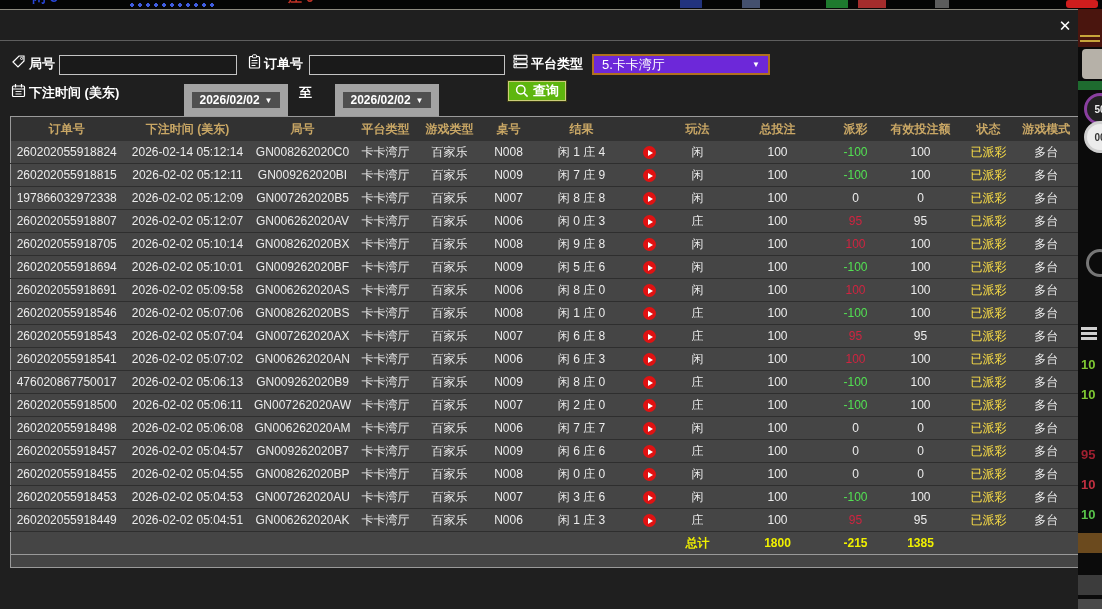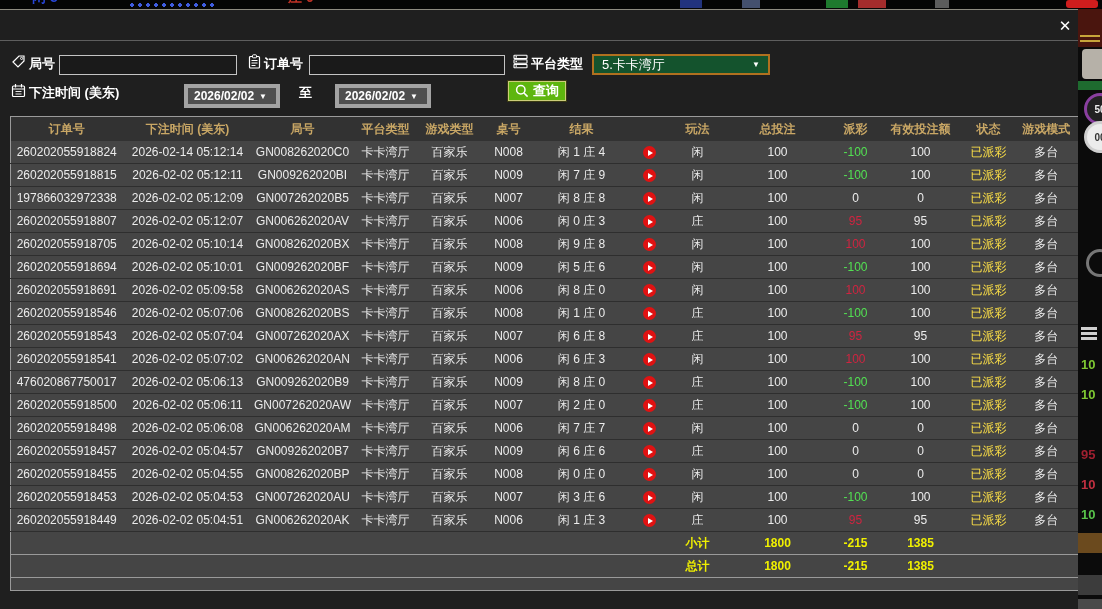--- a/index.html
+++ b/index.html
@@ -47,24 +47,24 @@
     border-top:1px solid #8d8a80;overflow:hidden;color:#fff;}
   .close-btn{position:absolute;top:7px;right:4px;width:18px;height:18px;background:transparent;border:0;
     color:#fff;font-size:15px;line-height:18px;text-align:center;cursor:pointer;padding:0;}
   .divider{position:absolute;left:0;top:30px;width:1078px;height:1px;background:#5e5e5e;}
 
   .flabel{position:absolute;font-size:13px;font-weight:bold;color:#fff;white-space:nowrap;}
   .ficon{position:absolute;width:15px;height:15px;}
   .ficon svg{display:block;}
   .tin{position:absolute;height:18px;background:#1a1a1a;border:1px solid #c4c4c4;color:#eee;
     font-size:12px;padding:0 4px;font-family:"Liberation Sans",sans-serif;}
-  .dsel{position:absolute;height:16px;background:#4f4f4f;border:4px solid #a3a3a3;color:#fff;
-    font-size:12px;font-weight:bold;display:flex;align-items:center;justify-content:flex-start;gap:5px;
+  .dsel{position:absolute;height:16px;background:#4f4f4f;border:8px solid #a3a3a3;color:#fff;
+    font-size:12px;font-weight:bold;display:flex;align-items:center;justify-content:center;gap:5px;
     padding:0 6px;cursor:pointer;white-space:nowrap;}
-  .psel{position:absolute;left:592px;top:44px;width:158px;height:17px;background:#14532d;border:2px solid #b0701f;
+  .psel{position:absolute;left:592px;top:44px;width:158px;height:17px;background:#6d28d9;border:2px solid #b0701f;
     color:#fff;font-size:13px;display:flex;align-items:center;padding:0 8px;cursor:pointer;white-space:nowrap;}
   .psel .arrow{margin-left:auto;}
   .arrow{font-size:8px;color:#fff;}
   .qbtn{position:absolute;left:508px;top:71px;height:20px;background:#5eb60e;border:1px solid #cbcd7a;
     outline:1px solid #3a3a12;color:#fff;font-size:13px;font-weight:bold;display:flex;align-items:center;
     gap:3px;padding:0 6px;cursor:pointer;font-family:"Liberation Sans",sans-serif;}
 
   
   .tblwrap{position:absolute;left:10px;top:106px;width:1068px;}
   table{border-collapse:collapse;table-layout:fixed;width:1068px;background:#454545;border:1px solid #9a9a9a;}
@@ -506,36 +506,20 @@
             </tr>
             <tr class="sum">
               <td></td>
               <td></td>
               <td></td>
               <td></td>
               <td></td>
               <td></td>
               <td></td>
               <td></td>
-              <td>小计</td>
-              <td>1800</td>
-              <td>-215</td>
-              <td>1385</td>
-              <td></td>
-              <td></td>
-            </tr>
-            <tr class="sum">
-              <td></td>
-              <td></td>
-              <td></td>
-              <td></td>
-              <td></td>
-              <td></td>
-              <td></td>
-              <td></td>
               <td>总计</td>
               <td>1800</td>
               <td>-215</td>
               <td>1385</td>
               <td></td>
               <td></td>
             </tr>
             <tr class="filler">
               <td colspan="14"></td>
             </tr>

